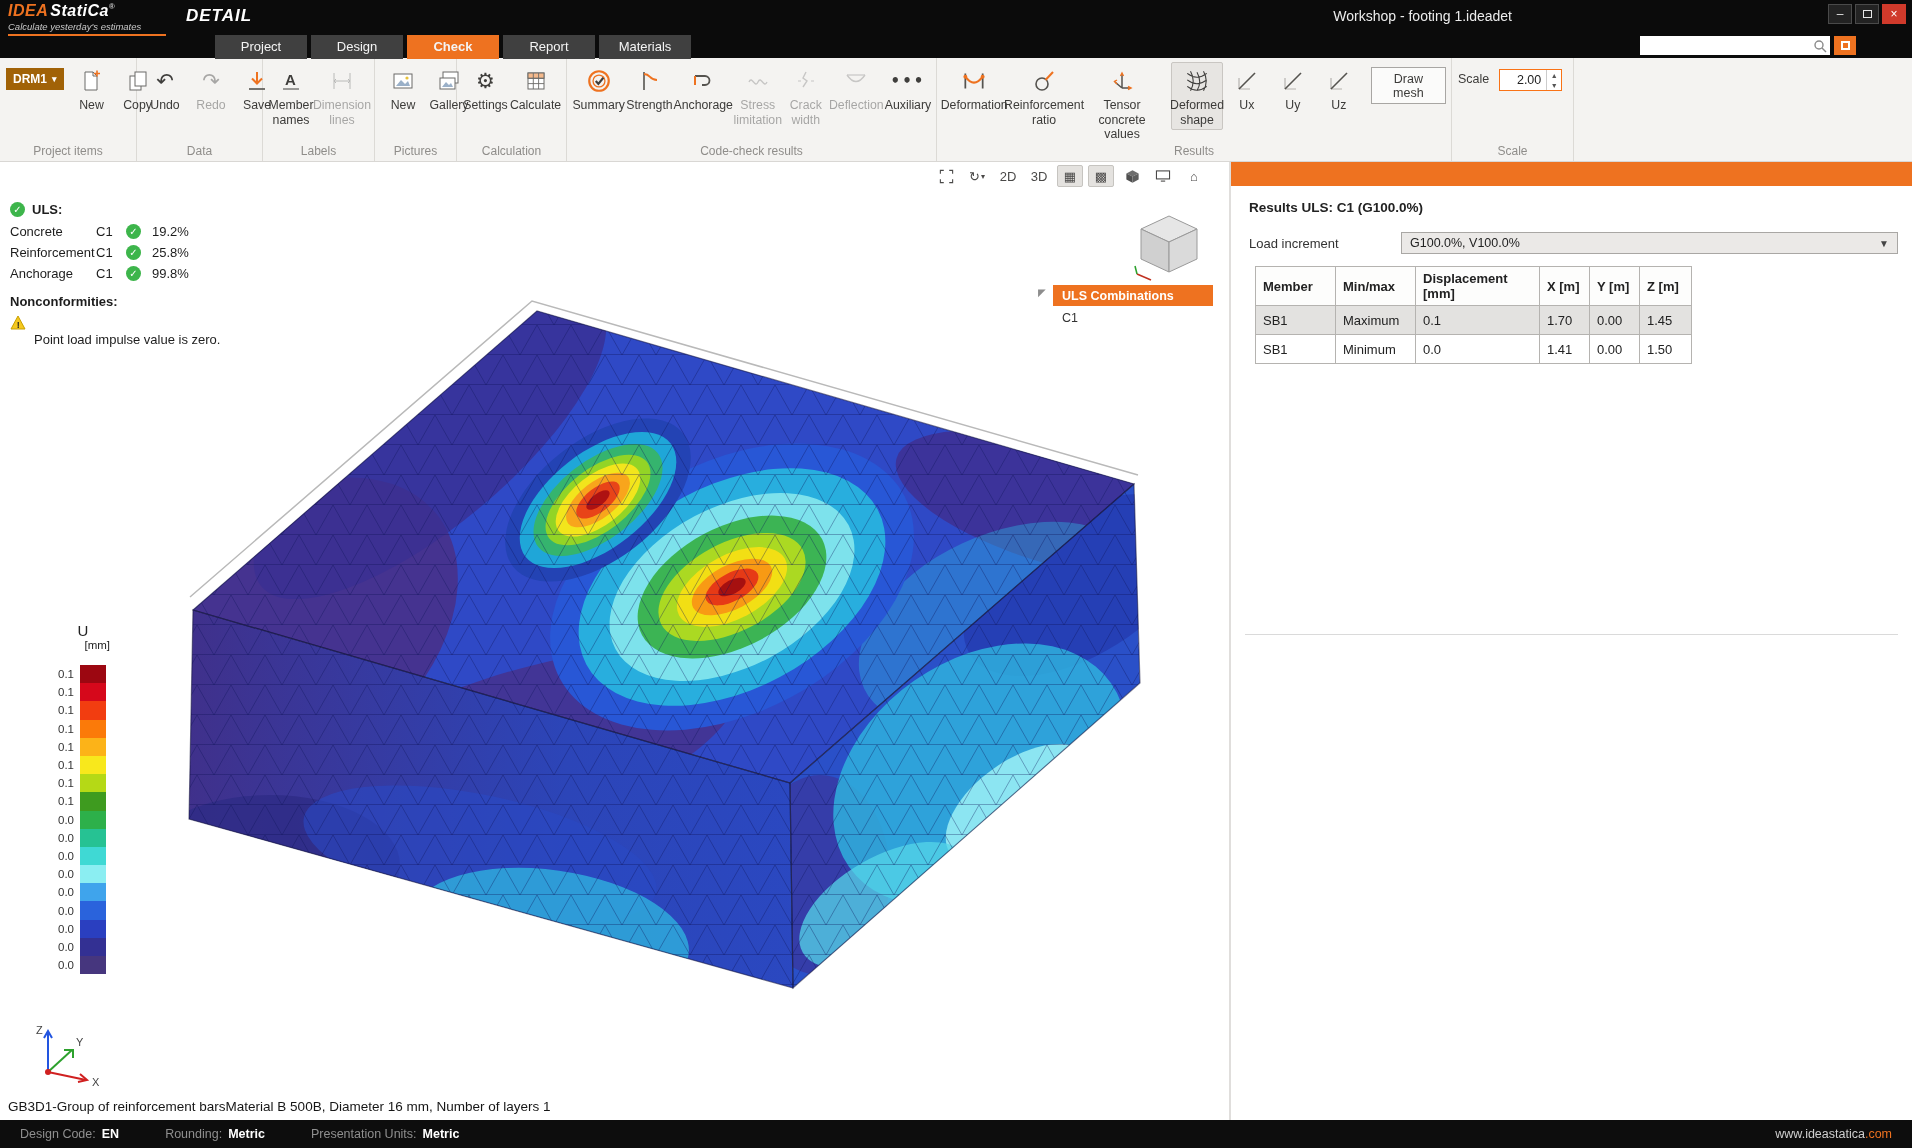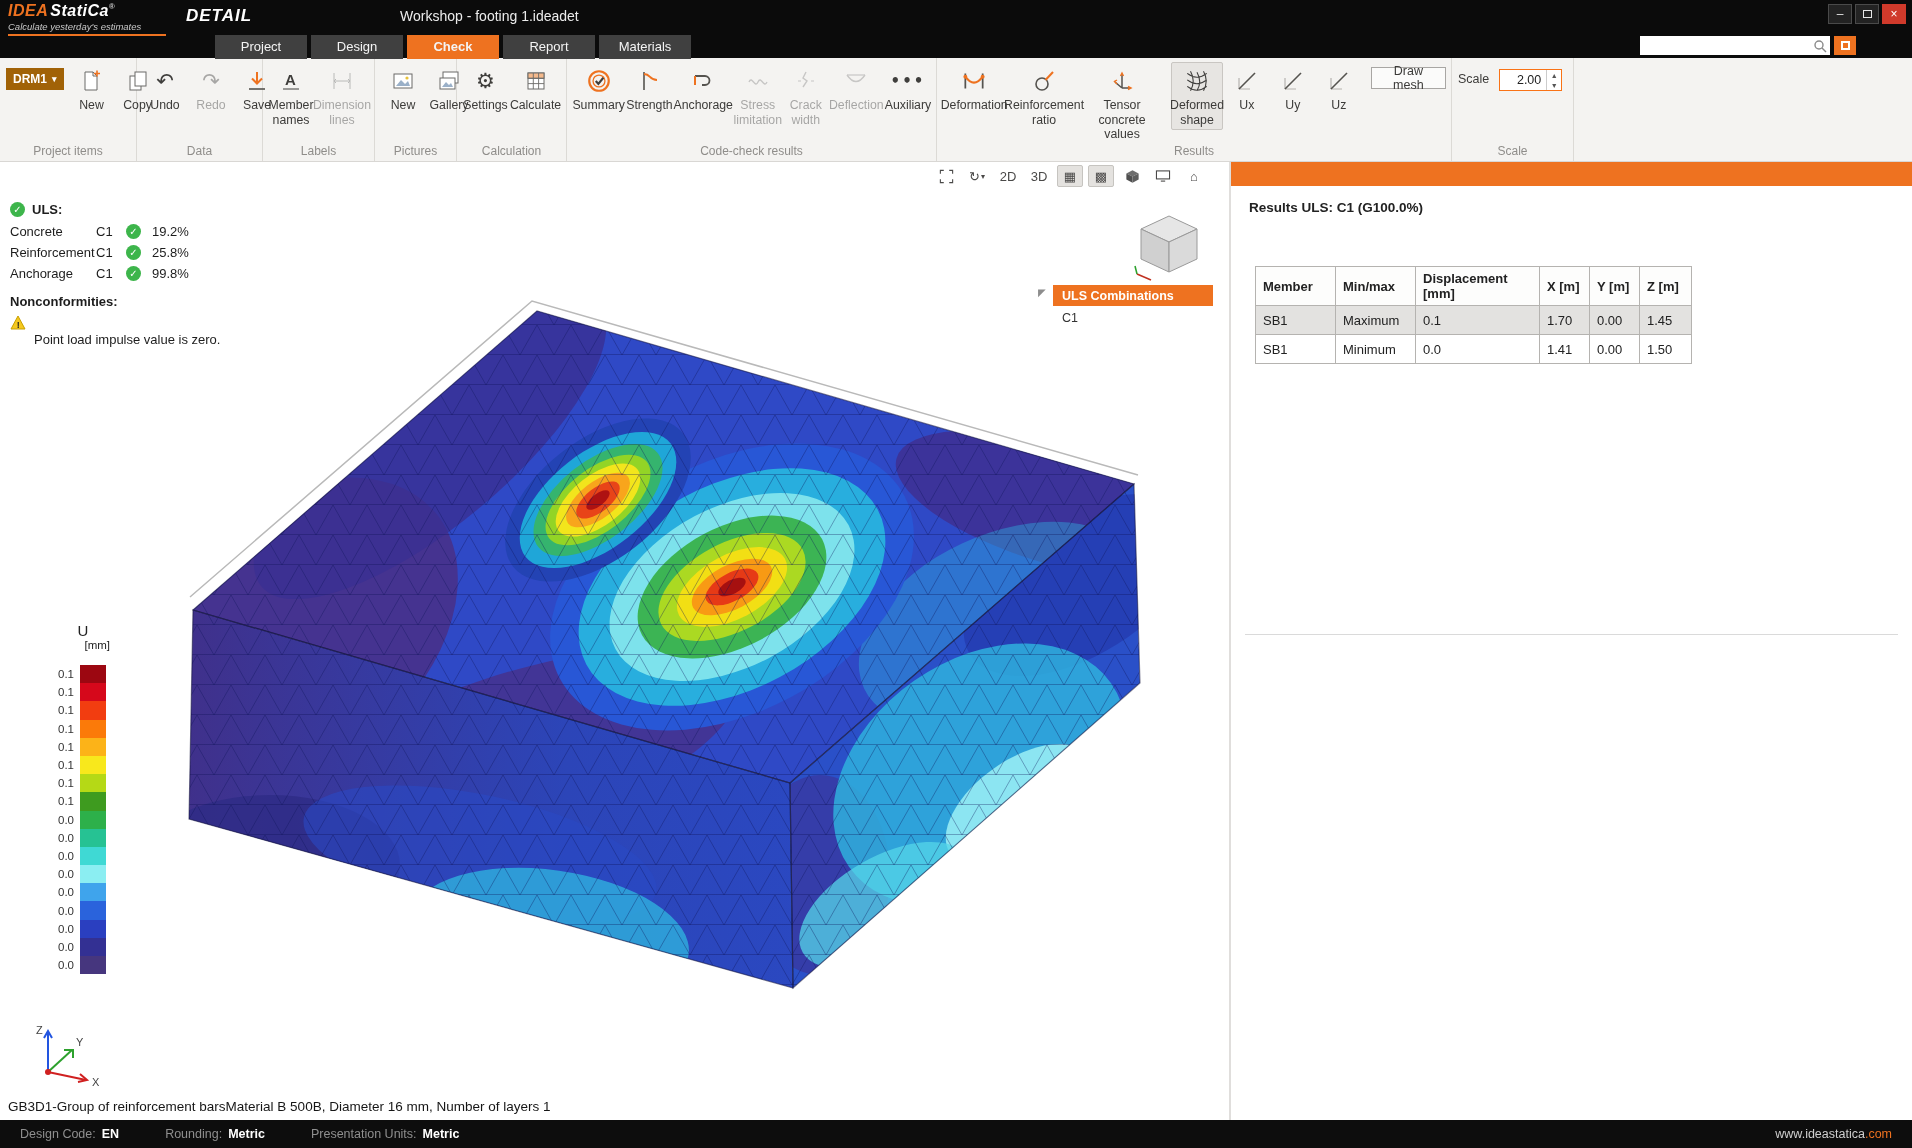--- a/index.html
+++ b/index.html
@@ -8,21 +8,21 @@
          font-family:"Liberation Sans","DejaVu Sans",sans-serif; }
 
   
   .titlebar { position:absolute; top:0; left:0; right:0; height:33px; background:#0b0b0b; z-index:6; }
   .logo { position:absolute; left:8px; top:3px; border-bottom:2px solid #ee7220; padding-bottom:2px; width:158px; }
   .logo-top { font-style:italic; font-weight:bold; font-size:16px; letter-spacing:.5px; color:#fff; line-height:1; }
   .logo-idea { color:#ee7220; margin-right:2px; }
   .logo-reg { font-size:8px; vertical-align:top; color:#ccc; }
   .tagline { font-size:9.5px; font-style:italic; color:#c9c9c9; margin-top:2px; }
   .product { position:absolute; left:186px; top:6px; color:#fff; font-size:17px; font-weight:bold; font-style:italic; letter-spacing:1px; }
-  .doc-title { position:absolute; left:400px; right:400px; top:8px; text-align:left; font-size:14px; color:#ececec; }
+  .doc-title { position:absolute; left:400px; right:400px; top:8px; text-align:right; font-size:14px; color:#ececec; }
   .winbtns { position:absolute; right:6px; top:4px; display:flex; gap:3px; }
   .winbtn { width:24px; height:20px; display:flex; align-items:center; justify-content:center;
             font-size:12px; color:#e6e6e6; background:#232323; border:1px solid #4a4a4a; cursor:default; }
   .winbtn.close { background:#d03a2b; border-color:#d03a2b; color:#fff; }
   .maxglyph { display:inline-block; width:9px; height:8px; border:1px solid #e6e6e6; }
 
   
   .tabrow { position:absolute; top:33px; left:0; right:0; height:25px; background:#0b0b0b; z-index:5; }
   .tabs { position:absolute; left:215px; top:2px; display:flex; gap:4px; }
   .tab { min-width:92px; text-align:center; padding:4px 14px 5px; font-size:13px; color:#f4f4f4; background:#404040; cursor:default; }
@@ -46,21 +46,21 @@
           border-radius:2px; background:transparent; min-width:44px; cursor:default; }
   .rbtn .ric { height:30px; display:flex; align-items:center; justify-content:center; }
   .rbtn .rlabel { font-size:12.3px; color:#3c3b39; text-align:center; white-space:pre-line; line-height:1.18; margin-top:2px; }
   .rbtn.disabled { opacity:.42; filter:grayscale(1); }
   .rbtn.pressed { background:#e7e5e2; border-color:#c9c6c2; }
   .gly { font-size:21px; color:#3f3e3c; line-height:1; font-family:"DejaVu Sans",sans-serif; }
   .gly.dots { font-size:15px; font-weight:bold; letter-spacing:2px; }
   .drm-btn { margin-top:6px; height:22px; background:#a16207; color:#fff; border:none; font-weight:bold;
              font-size:12px; display:flex; align-items:center; gap:5px; padding:0 7px; margin-right:4px; }
   .drm-btn .caret { font-size:9px; }
-  .drawmesh-btn { margin:5px 0 0 8px; height:22px; border:1px solid #a8a6a3; background:#fbfbfa; font-size:12.5px;
+  .drawmesh-btn { margin:5px 0 0 8px; height:37px; border:1px solid #a8a6a3; background:#fbfbfa; font-size:12.5px;
                   color:#3c3b39; padding:0 10px; display:flex; align-items:center; }
   .scale-row { display:flex; align-items:flex-start; gap:10px; padding-top:2px; }
   .scale-label { font-size:12.5px; color:#3c3b39; margin-top:8px; }
   .spinner { display:flex; border:1px solid #f97316; background:#fff; height:22px; margin-top:5px; }
   .spin-val { width:46px; font-size:12.5px; display:flex; align-items:center; justify-content:flex-end; padding-right:5px; }
   .spin-arrows { width:15px; border-left:1px solid #ccc; display:flex; flex-direction:column; }
   .spin-arrows span { flex:1; font-size:7px; line-height:1; display:flex; align-items:center; justify-content:center; color:#555; }
 
   
   .panel-header { position:absolute; top:162px; left:1231px; right:0; height:24px; background:#ee7220; z-index:3; }
@@ -713,20 +713,27 @@
   </svg>
 
   <div class="note">GB3D1-Group of reinforcement barsMaterial B 500B, Diameter 16 mm, Number of layers 1</div>
 </div>
 
 <div class="vdivider"></div>
 
 <div class="panel">
   <div class="panel-title">Results ULS: C1 (G100.0%)</div>
 
+  <div class="li-row">
+    <span class="li-label">Load increment</span>
+    <div class="li-select">
+      <span>G100.0%, V100.0%</span>
+      <span class="caret">▼</span>
+    </div>
+  </div>
 
   <table class="res-table">
     <colgroup>
         <col style="width:80px">
         <col style="width:80px">
         <col style="width:124px">
         <col style="width:50px">
         <col style="width:50px">
         <col style="width:52px">
       </colgroup>

